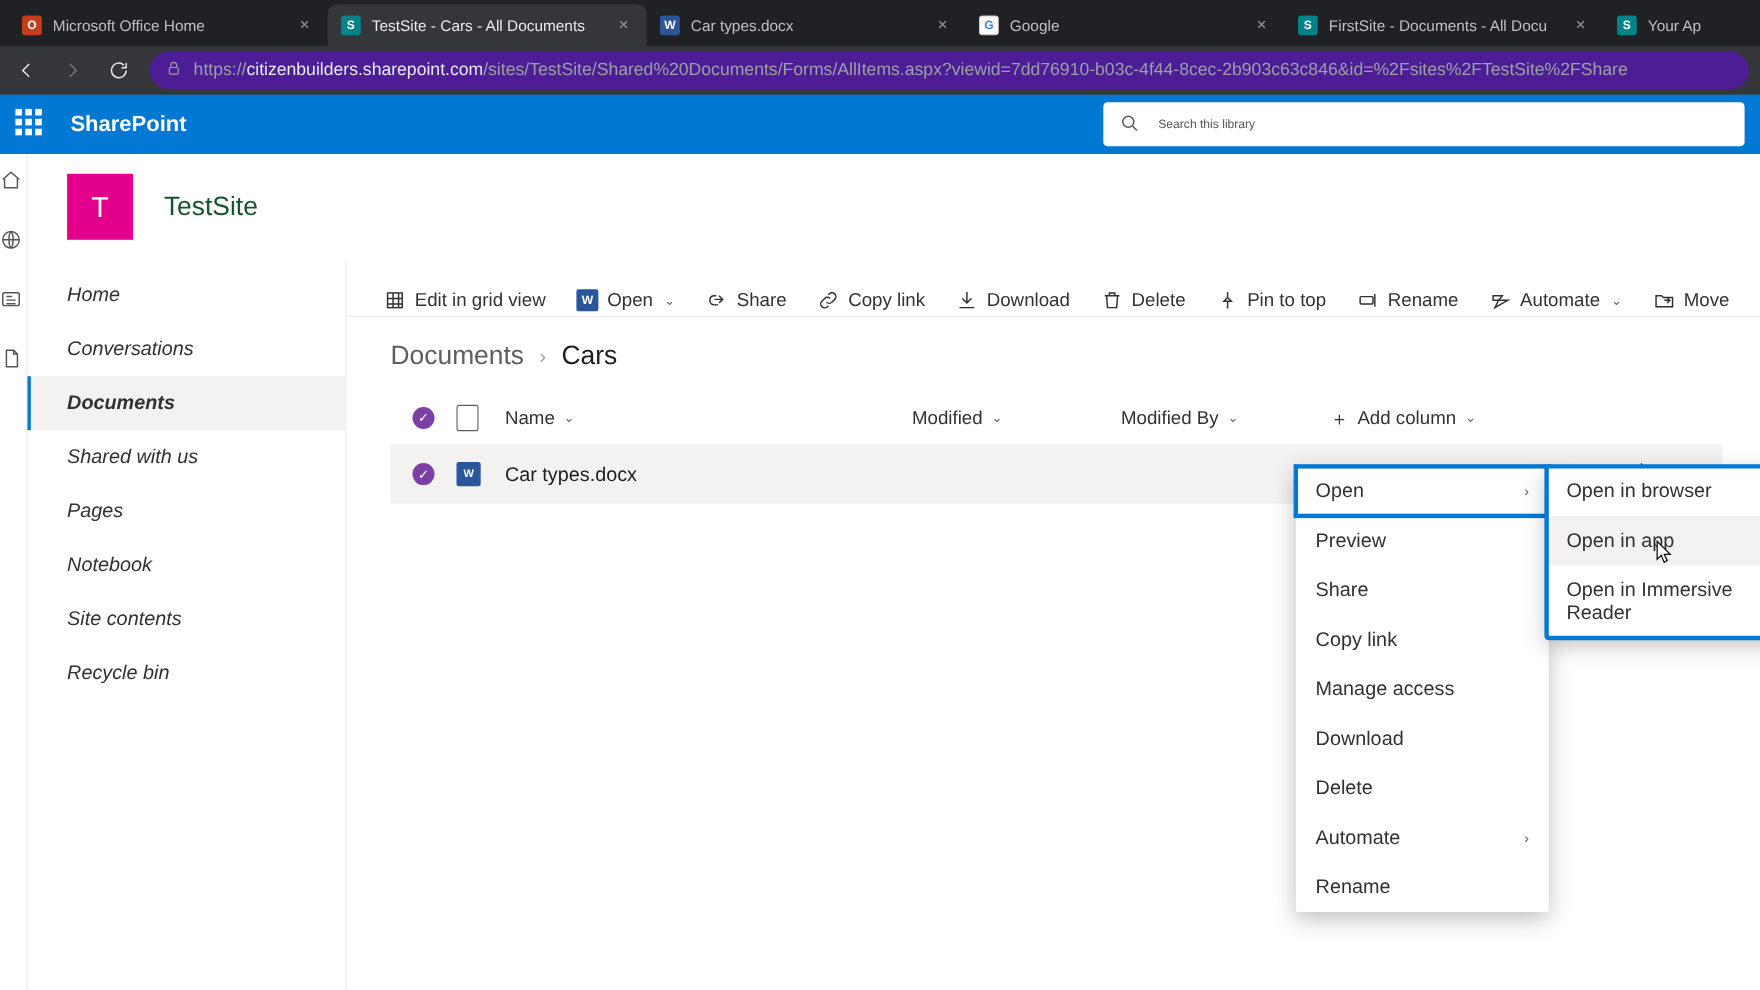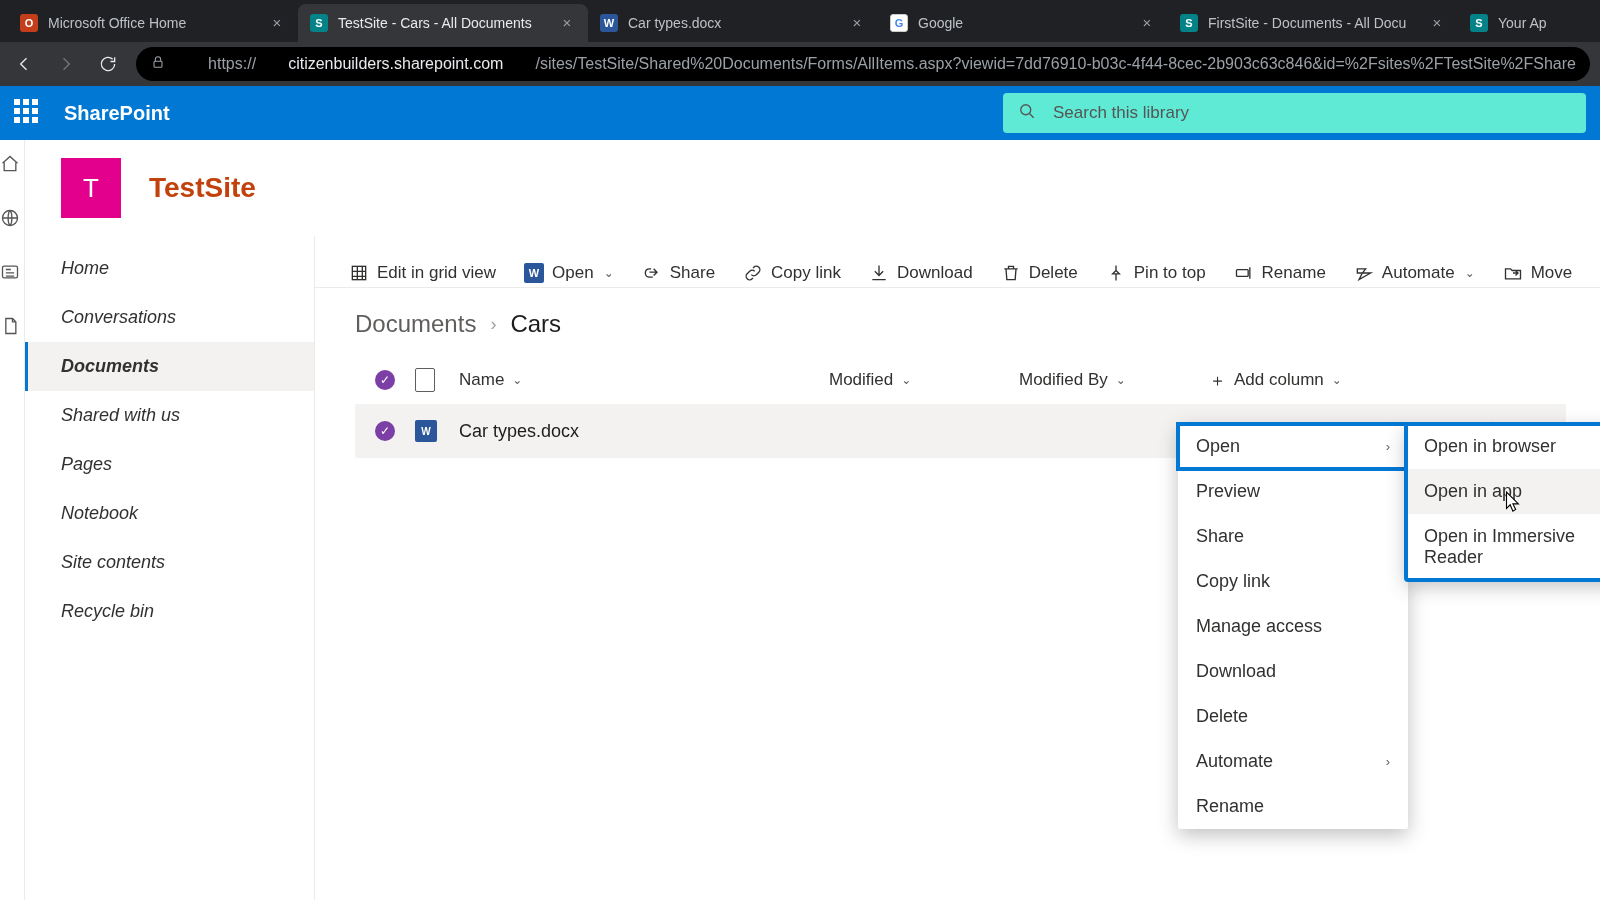--- a/index.html
+++ b/index.html
@@ -9,42 +9,42 @@
   .tabs-bar { background: #202124; height: 42px; display: flex; align-items: flex-end; padding: 0 8px; }
   .tab { display: flex; align-items: center; height: 38px; padding: 0 12px; border-radius: 8px 8px 0 0; color: #bdc1c6; min-width: 0; width: 290px; position: relative; }
   .tab.active { background: #35363a; color: #e8eaed; }
   .tab-icon { width: 18px; height: 18px; border-radius: 3px; margin-right: 10px; flex-shrink: 0; display: flex; align-items: center; justify-content: center; font-size: 11px; font-weight: bold; color: #fff; }
   .tab-title { font-size: 14px; white-space: nowrap; overflow: hidden; text-overflow: ellipsis; flex: 1; }
   .tab-close { width: 18px; height: 18px; color: #9aa0a6; font-size: 15px; text-align: center; line-height: 18px; margin-left: 6px; }
 
   .nav-bar { background: #35363a; height: 44px; display: flex; align-items: center; padding: 0 10px; gap: 14px; }
   .nav-btn { width: 28px; height: 28px; color: #e8eaed; display: flex; align-items: center; justify-content: center; }
   .nav-btn.dim { color: #777; }
-  .url-bar { flex: 1; background: #000000; border-radius: 20px; height: 34px; display: flex; align-items: center; padding: 0 14px; color: #9aa0a6; font-size: 16px; justify-content: space-between; }
+  .url-bar { flex: 1; background: #4c1d95; border-radius: 20px; height: 34px; display: flex; align-items: center; padding: 0 14px; color: #9aa0a6; font-size: 16px; }
   .url-bar .lock { margin-right: 10px; color: #9aa0a6; }
   .url-bar .url-host { color: #e8eaed; }
 
   
   .suite-header { background: #0078d4; height: 54px; display: flex; align-items: center; padding: 0 14px; }
   .waffle { width: 28px; height: 28px; display: grid; grid-template-columns: repeat(3,6px); grid-template-rows: repeat(3,6px); gap: 3px; margin-right: 22px; }
   .waffle span { background: #fff; width: 6px; height: 6px; }
   .suite-title { color: #fff; font-size: 20px; font-weight: 600; }
-  .search-box { margin-left: auto; width: 583px; height: 40px; background: #5eead4; border-radius: 4px; display: flex; align-items: center; padding: 0 14px; color: #555; font-size: 17px; }
+  .search-box { margin-left: auto; width: 583px; height: 40px; background: #ffffff; border-radius: 4px; display: flex; align-items: center; padding: 0 14px; color: #555; font-size: 11px; }
   .search-box .mag { margin-right: 16px; }
 
   
   .layout { display: flex; height: calc(900px - 42px - 44px - 54px); background: #fff; }
   .left-rail { width: 60px; border-right: 1px solid #edebe9; padding-top: 14px; display: flex; flex-direction: column; align-items: center; gap: 30px; }
   .rail-icon { width: 24px; height: 24px; color: #555; }
 
   
   .main { flex: 1; display: flex; flex-direction: column; }
   .site-header { height: 96px; display: flex; align-items: center; padding: 0 36px; }
   .site-logo { width: 60px; height: 60px; background: #e3008c; color: #fff; display: flex; align-items: center; justify-content: center; font-size: 26px; margin-right: 28px; }
-  .site-name { font-size: 28px; font-weight: 700; color: #c2410c; }
+  .site-name { font-size: 24px; font-weight: 400; color: #14532d; }
 
   .content-row { display: flex; flex: 1; }
   .left-nav { width: 290px; border-right: 1px solid #edebe9; padding: 8px 0; font-style: italic; }
   .left-nav-item { padding: 14px 36px; font-size: 18px; color: #323130; cursor: pointer; }
   .left-nav-item.selected { font-weight: 600; border-left: 3px solid #0078d4; background: #f3f2f1; padding-left: 33px; }
   .left-nav-item.edit { color: #605e5c; margin-top: 10px; }
 
   .page { flex: 1; position: relative; }
   .cmd-bar { height: 52px; border-bottom: 1px solid #edebe9; display: flex; align-items: center; padding: 0 34px; gap: 28px; }
   .cmd { display: flex; align-items: center; gap: 8px; color: #323130; font-size: 17px; white-space: nowrap; margin-top: 22px; }

